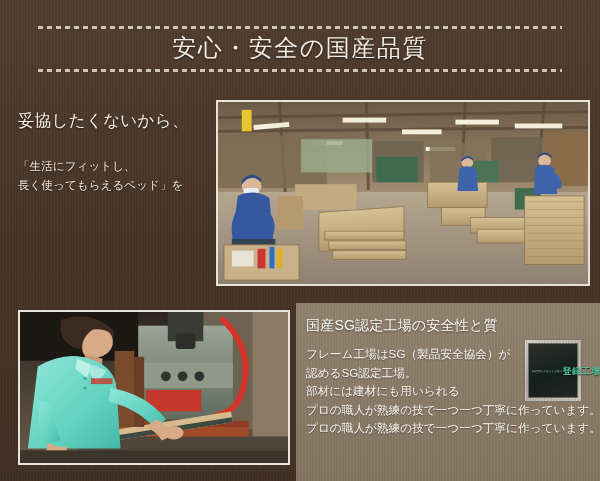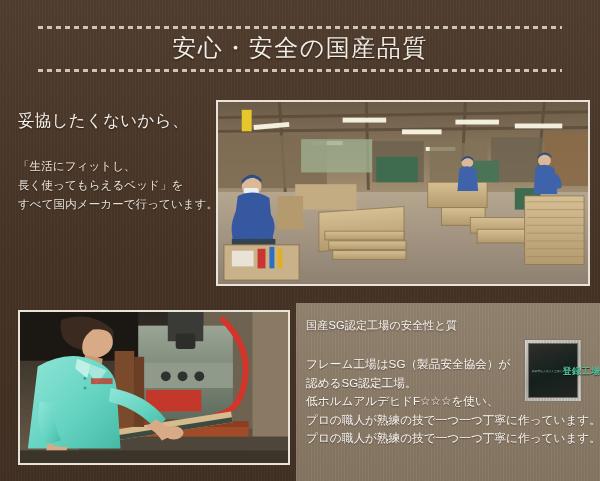--- a/index.html
+++ b/index.html
@@ -109,28 +109,28 @@
     height: 178px;
     background:
       linear-gradient(180deg, rgba(255,255,255,0.05) 0%, rgba(0,0,0,0.05) 100%),
       repeating-linear-gradient(90deg, rgba(255,255,255,0.03) 0px, rgba(255,255,255,0.03) 1px, rgba(0,0,0,0.025) 1px, rgba(0,0,0,0.025) 3px),
       #8b7a66;
     box-sizing: border-box;
     padding: 11px 0 0 10px;
   }
   .sg-title {
     color: #fbf8f4;
-    font-size: 11px;
+    font-size: 14px;
     line-height: 22px;
     letter-spacing: 0.2px;
     text-shadow: 0 1px 2px rgba(0,0,0,0.42);
     white-space: nowrap;
   }
   .sg-body {
-    margin-top: 19px;
+    margin-top: 9px;
     color: #fbf8f4;
     font-size: 11.6px;
     line-height: 18.5px;
     letter-spacing: 0.05px;
     text-shadow: 0 1px 1px rgba(0,0,0,0.38);
     white-space: nowrap;
     position: relative;
     z-index: 1;
   }
 
@@ -192,21 +192,20 @@
 
   <div class="rule rule-top"></div>
   <div class="page-title">安心・安全の国産品質</div>
   <div class="rule rule-bottom"></div>
 
   <div class="lead-block">
     <div class="lead-headline">妥協したくないから、</div>
     <div class="lead-body">
       <div>「生活にフィットし、</div>
       <div>長く使ってもらえるベッド」を</div>
-      <div>すべて国内メーカーで行っています。</div>
     </div>
   </div>
 
   <div class="photo photo-factory">
     <svg viewBox="0 0 374 186" preserveAspectRatio="none">
       <defs>
         <linearGradient id="fFloor" x1="0" y1="0" x2="0" y2="1">
           <stop offset="0%" stop-color="#b5a68f"></stop>
           <stop offset="100%" stop-color="#8e8171"></stop>
         </linearGradient>
@@ -383,21 +382,21 @@
 
       <rect x="0" y="142" width="272" height="13" fill="#3b342b"></rect>
     </svg>
   </div>
 
   <div class="sg-panel">
     <div class="sg-title">国産SG認定工場の安全性と質</div>
     <div class="sg-body">
       <div>フレーム工場はSG（製品安全協会）が</div>
       <div>認めるSG認定工場。</div>
-      <div>低ホルムアルデヒドF☆☆☆を使い、</div>
+      <div>部材には建材にも用いられる</div>
       <div>プロの職人が熟練の技で一つ一つ丁寧に作っています。</div>
       <div>プロの職人が熟練の技で一つ一つ丁寧に作っています。</div>
     </div>
 
     <div class="sg-plaque">
       <div class="sg-plaque-inner">
         <svg class="sg-mark" viewBox="0 0 38 28">
           <rect x="1" y="1" width="36" height="26" rx="4" fill="none" stroke="#1f8f74" stroke-width="1.6"></rect>
           <rect x="4" y="4" width="30" height="20" rx="3" fill="none" stroke="#2fa98b" stroke-width="1.4"></rect>
           <path d="M27 9 q-2 -3 -8 -3 q-9 0 -9 4 q0 4 9 4 q9 0 9 4 q0 4 -9 4 q-6 0 -8 -3" fill="none" stroke="#35c3a0" stroke-width="4" stroke-linecap="square"></path>

